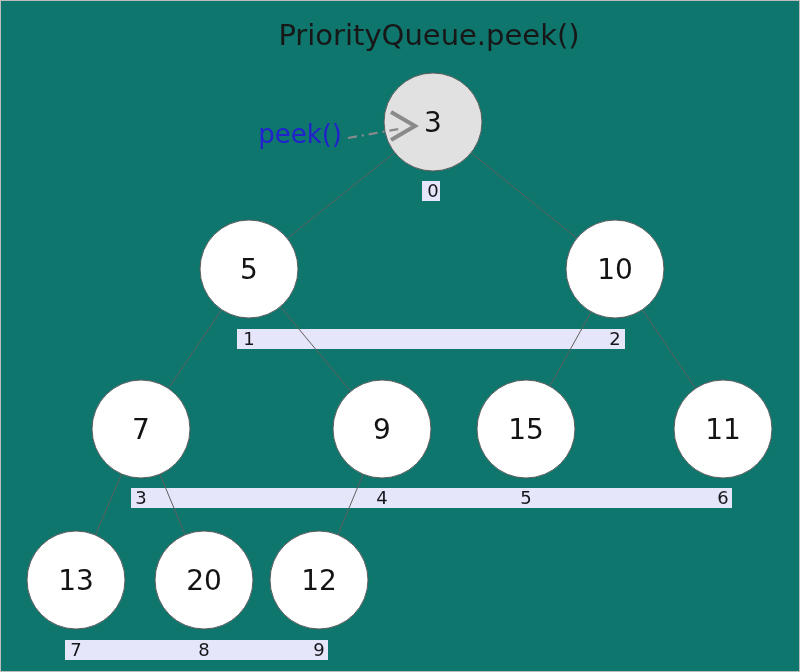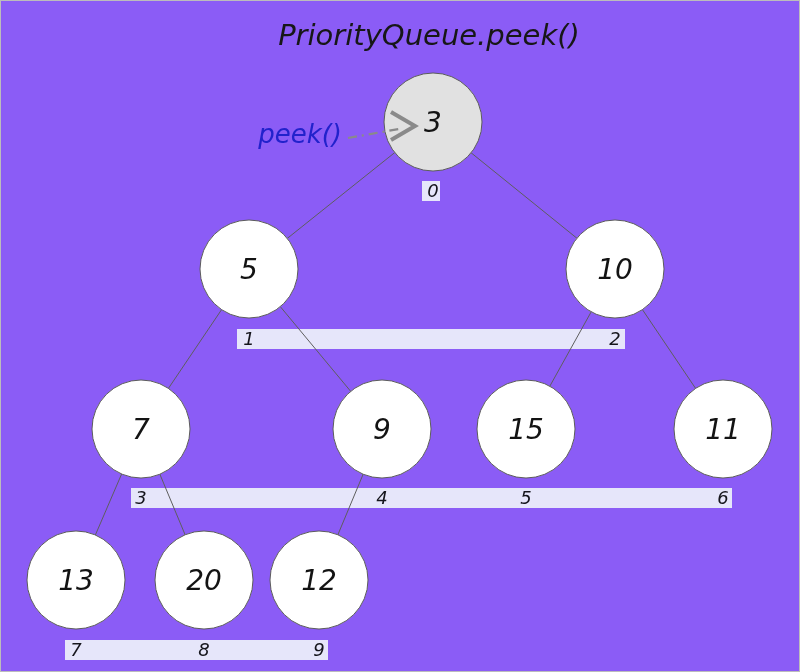--- a/index.html
+++ b/index.html
@@ -5,23 +5,22 @@
   html, body {
     margin: 0;
     padding: 0;
     background: #ffffff;
   }
   .frame {
     position: relative;
     width: 798px;
     height: 670px;
     border: 1px solid #bcbcbc;
-    background: #8b5cf6;
+    background: #0f766e;
     overflow: hidden;
-    font-style: italic;
   }
   .frame svg text {
     font-family: "DejaVu Sans", sans-serif;
   }
   .title-text {
     font-size: 29px;
     fill: #171717;
   }
   .peek-text {
     font-size: 26px;

